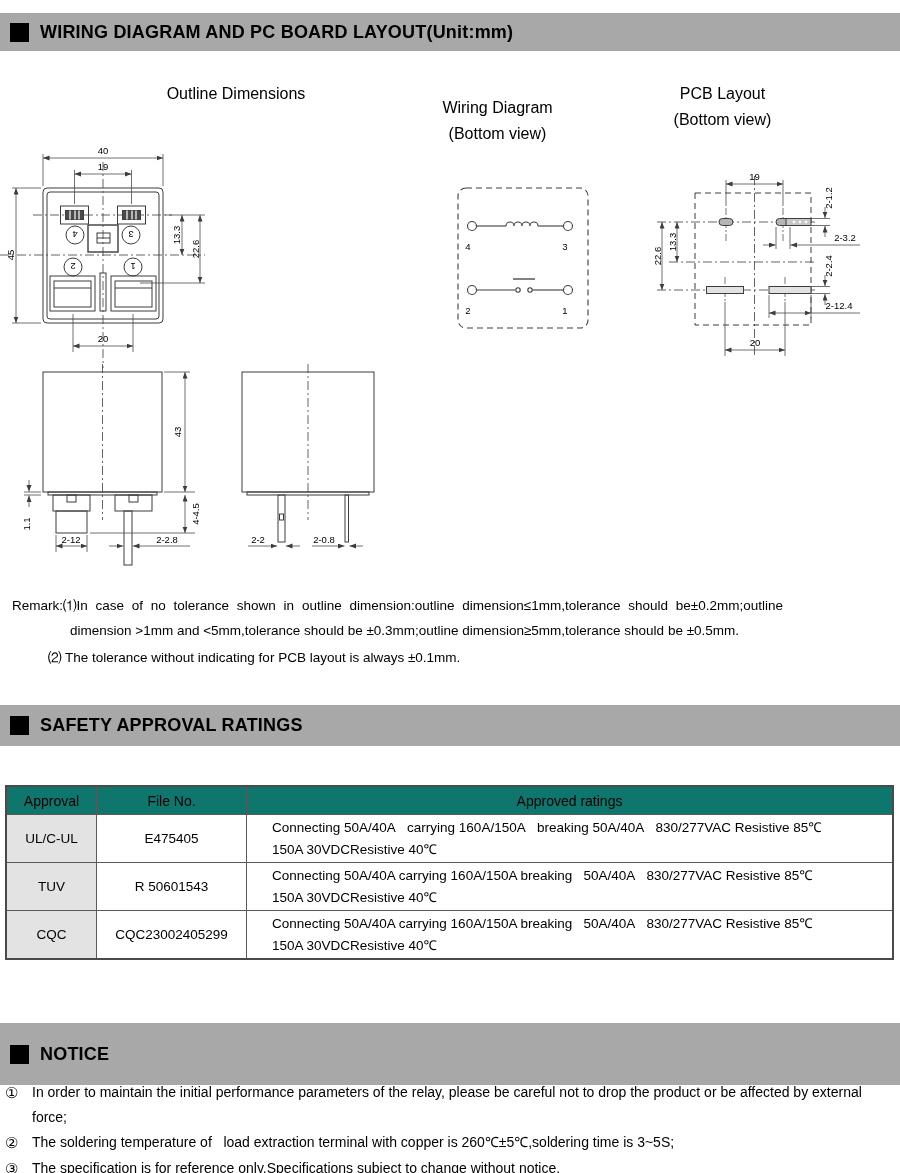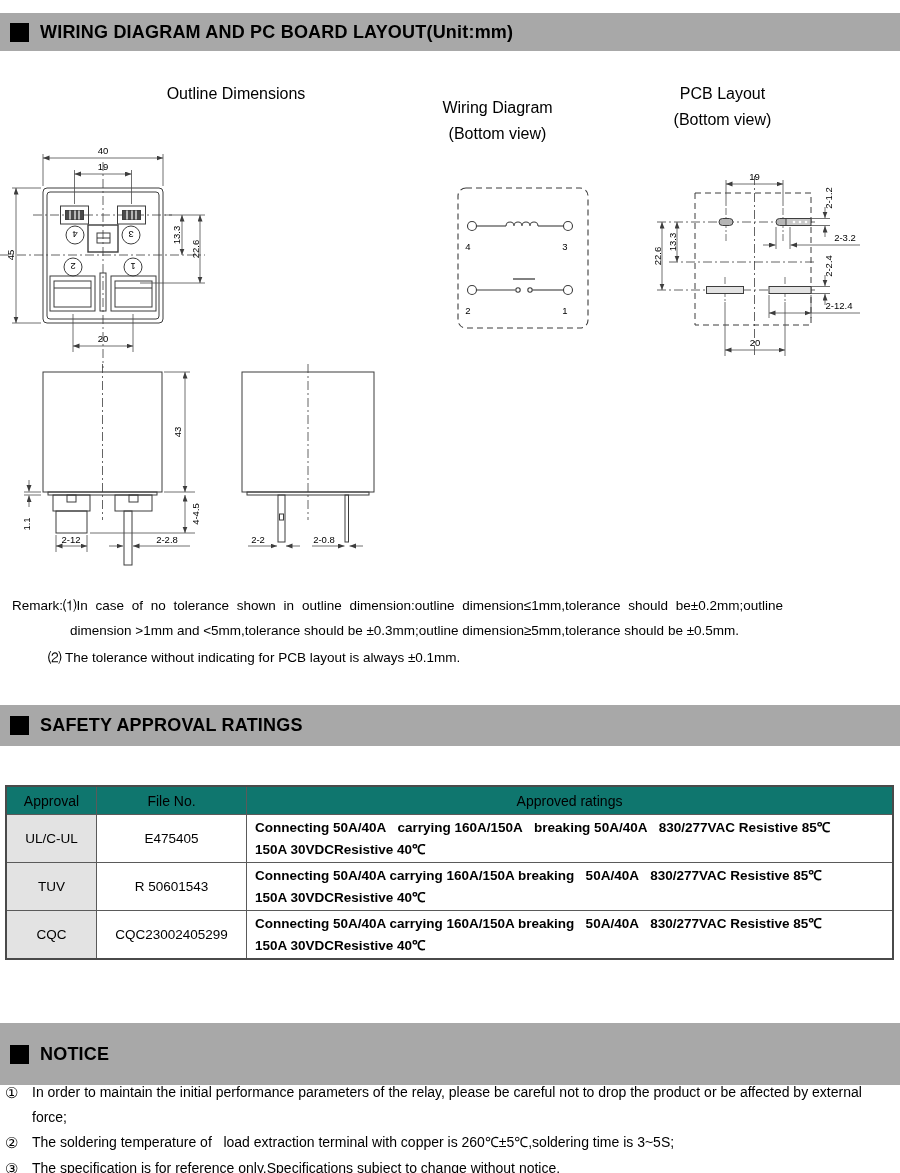--- a/index.html
+++ b/index.html
@@ -25,21 +25,21 @@
   #remark2{left:70px;top:623px;}
   #remark3{left:48px;top:649px;}
   
   .tbl{position:absolute;left:5px;top:785px;width:889px;border:2px solid #4a4a4a;font-size:13.5px;box-sizing:border-box;}
   .trw{display:grid;grid-template-columns:89px 150px 1fr;border-top:1.5px solid #5a5a5a;}
   .trw.head{border-top:none;background:#0f766e;height:27px;font-size:14px;}
   .trw.data{height:47px;}
   .cell{display:flex;align-items:center;justify-content:center;border-left:1.5px solid #5a5a5a;box-sizing:border-box;}
   .cell:first-child{border-left:none;}
   .cell.approval{background:#e3e3e3;}
-  .cell.ratings{display:block;padding:2px 10px 0 8px;font-weight:bold;}
+  .cell.ratings{display:block;padding:2px 10px 0 25px;}
   .r1{line-height:22px;white-space:nowrap;}
   .r2{display:flex;line-height:21px;}
   
   .notice{position:absolute;display:flex;font-size:14px;line-height:25px;}
   .notice .bullet{flex:0 0 27px;font-size:15px;}
   .notice .ntext{width:852px;}
   #notice-1{left:5px;top:1080px;}
   #notice-2{left:5px;top:1130px;}
   #notice-3{left:5px;top:1156px;}
 </style>

